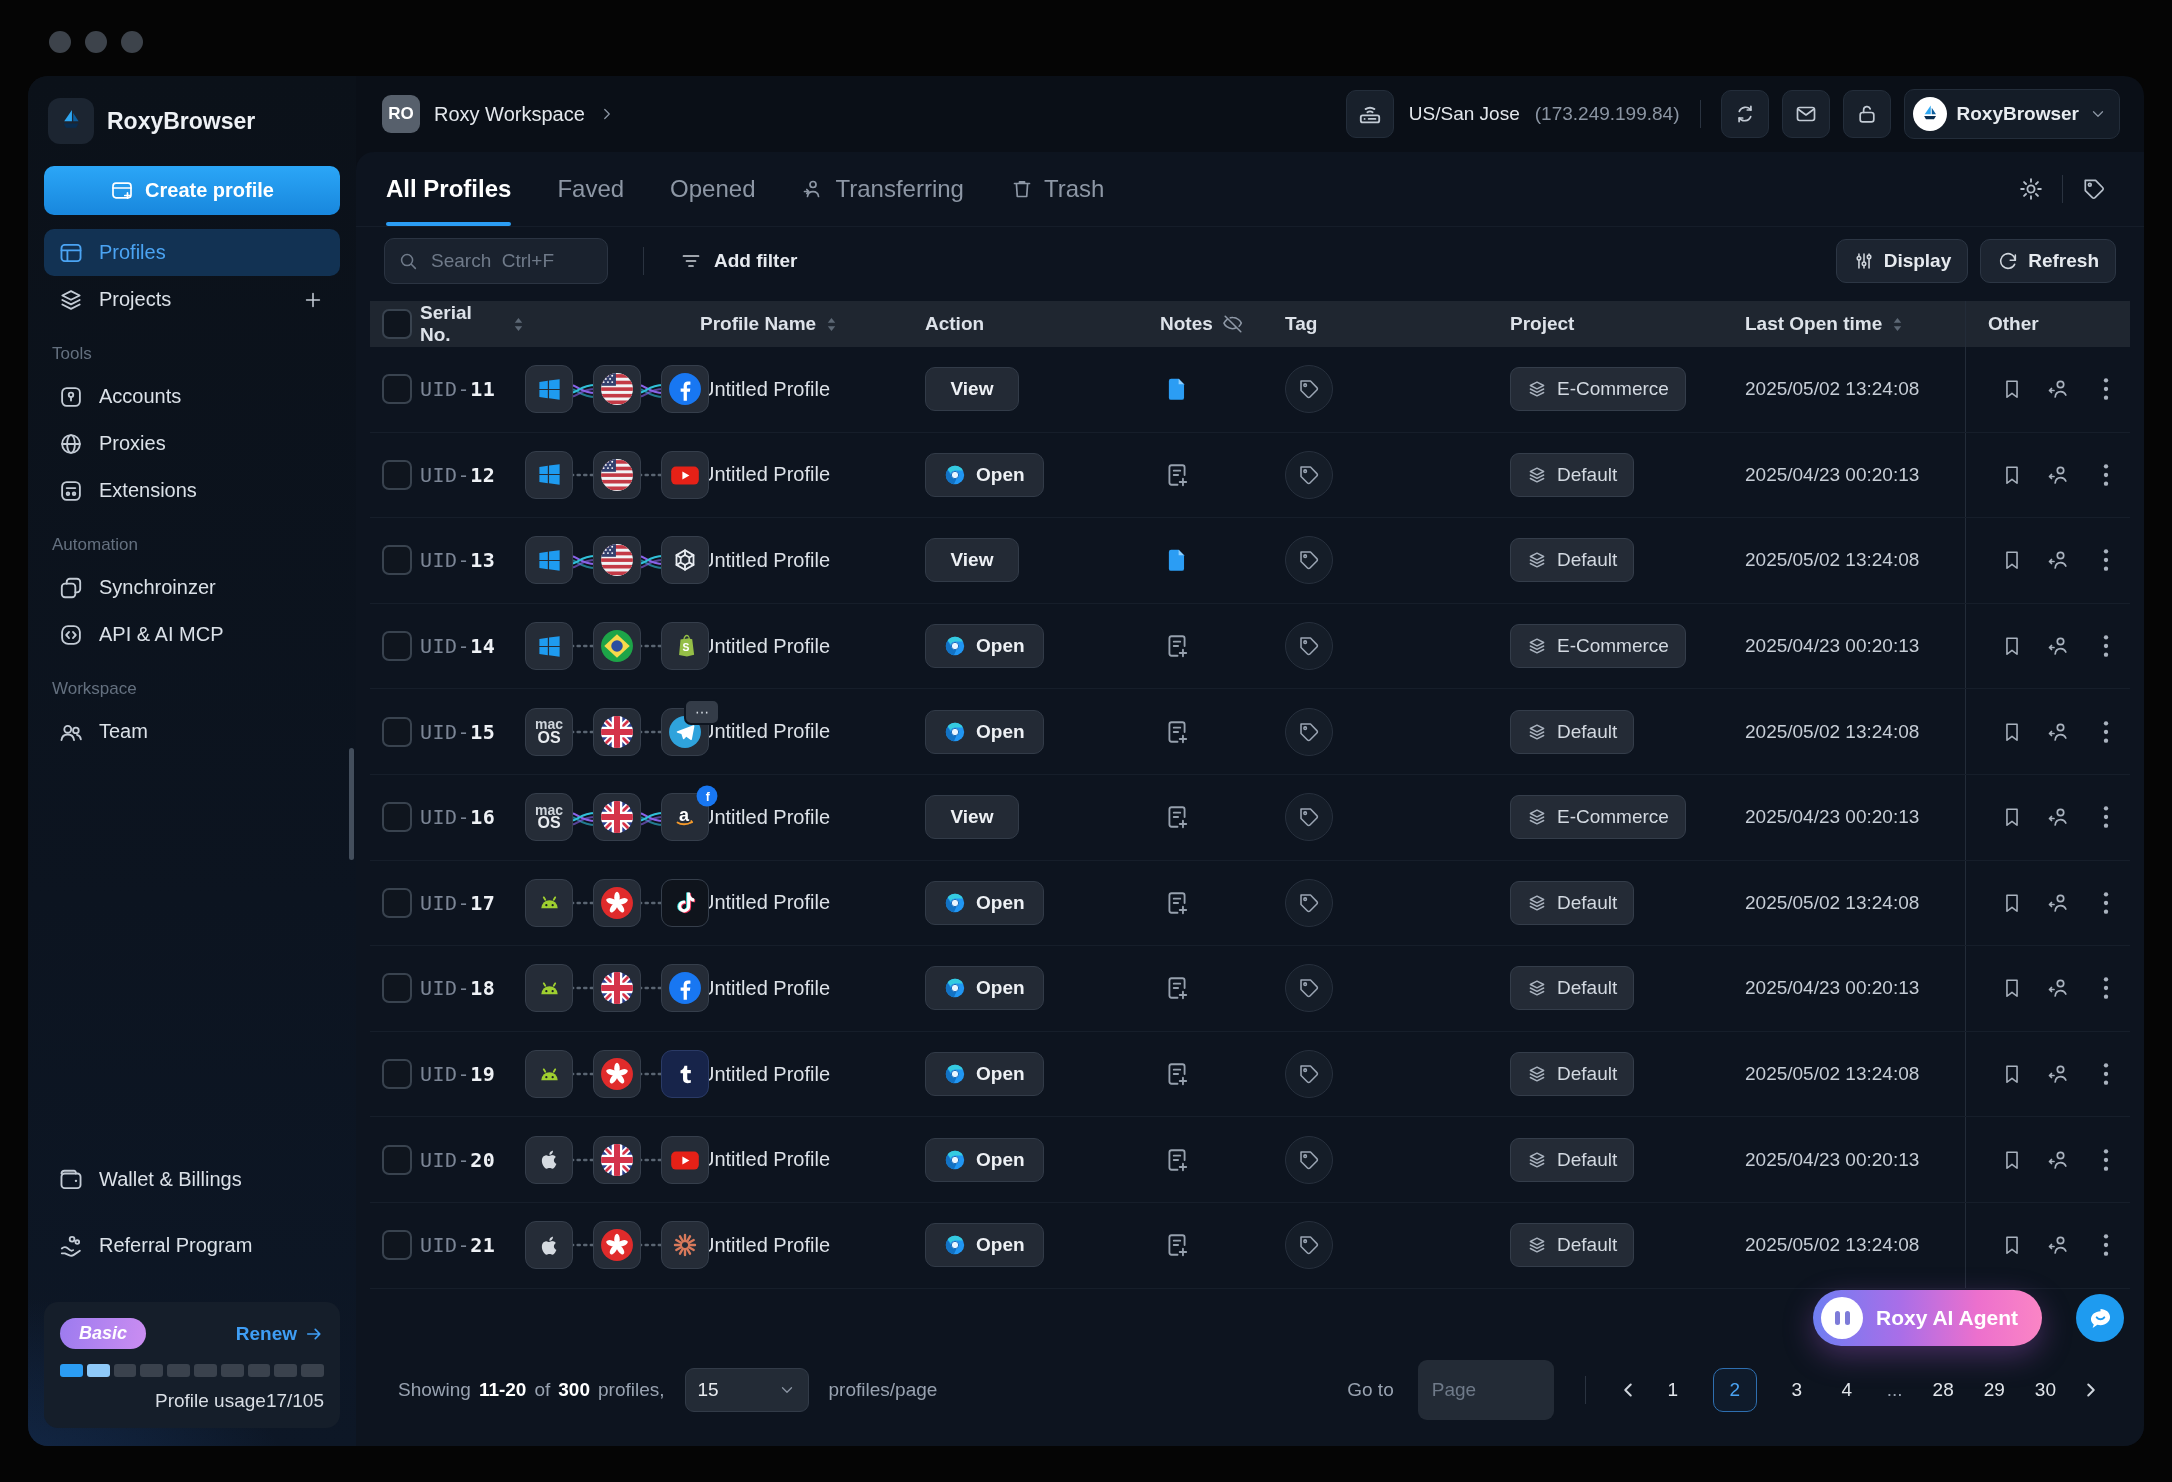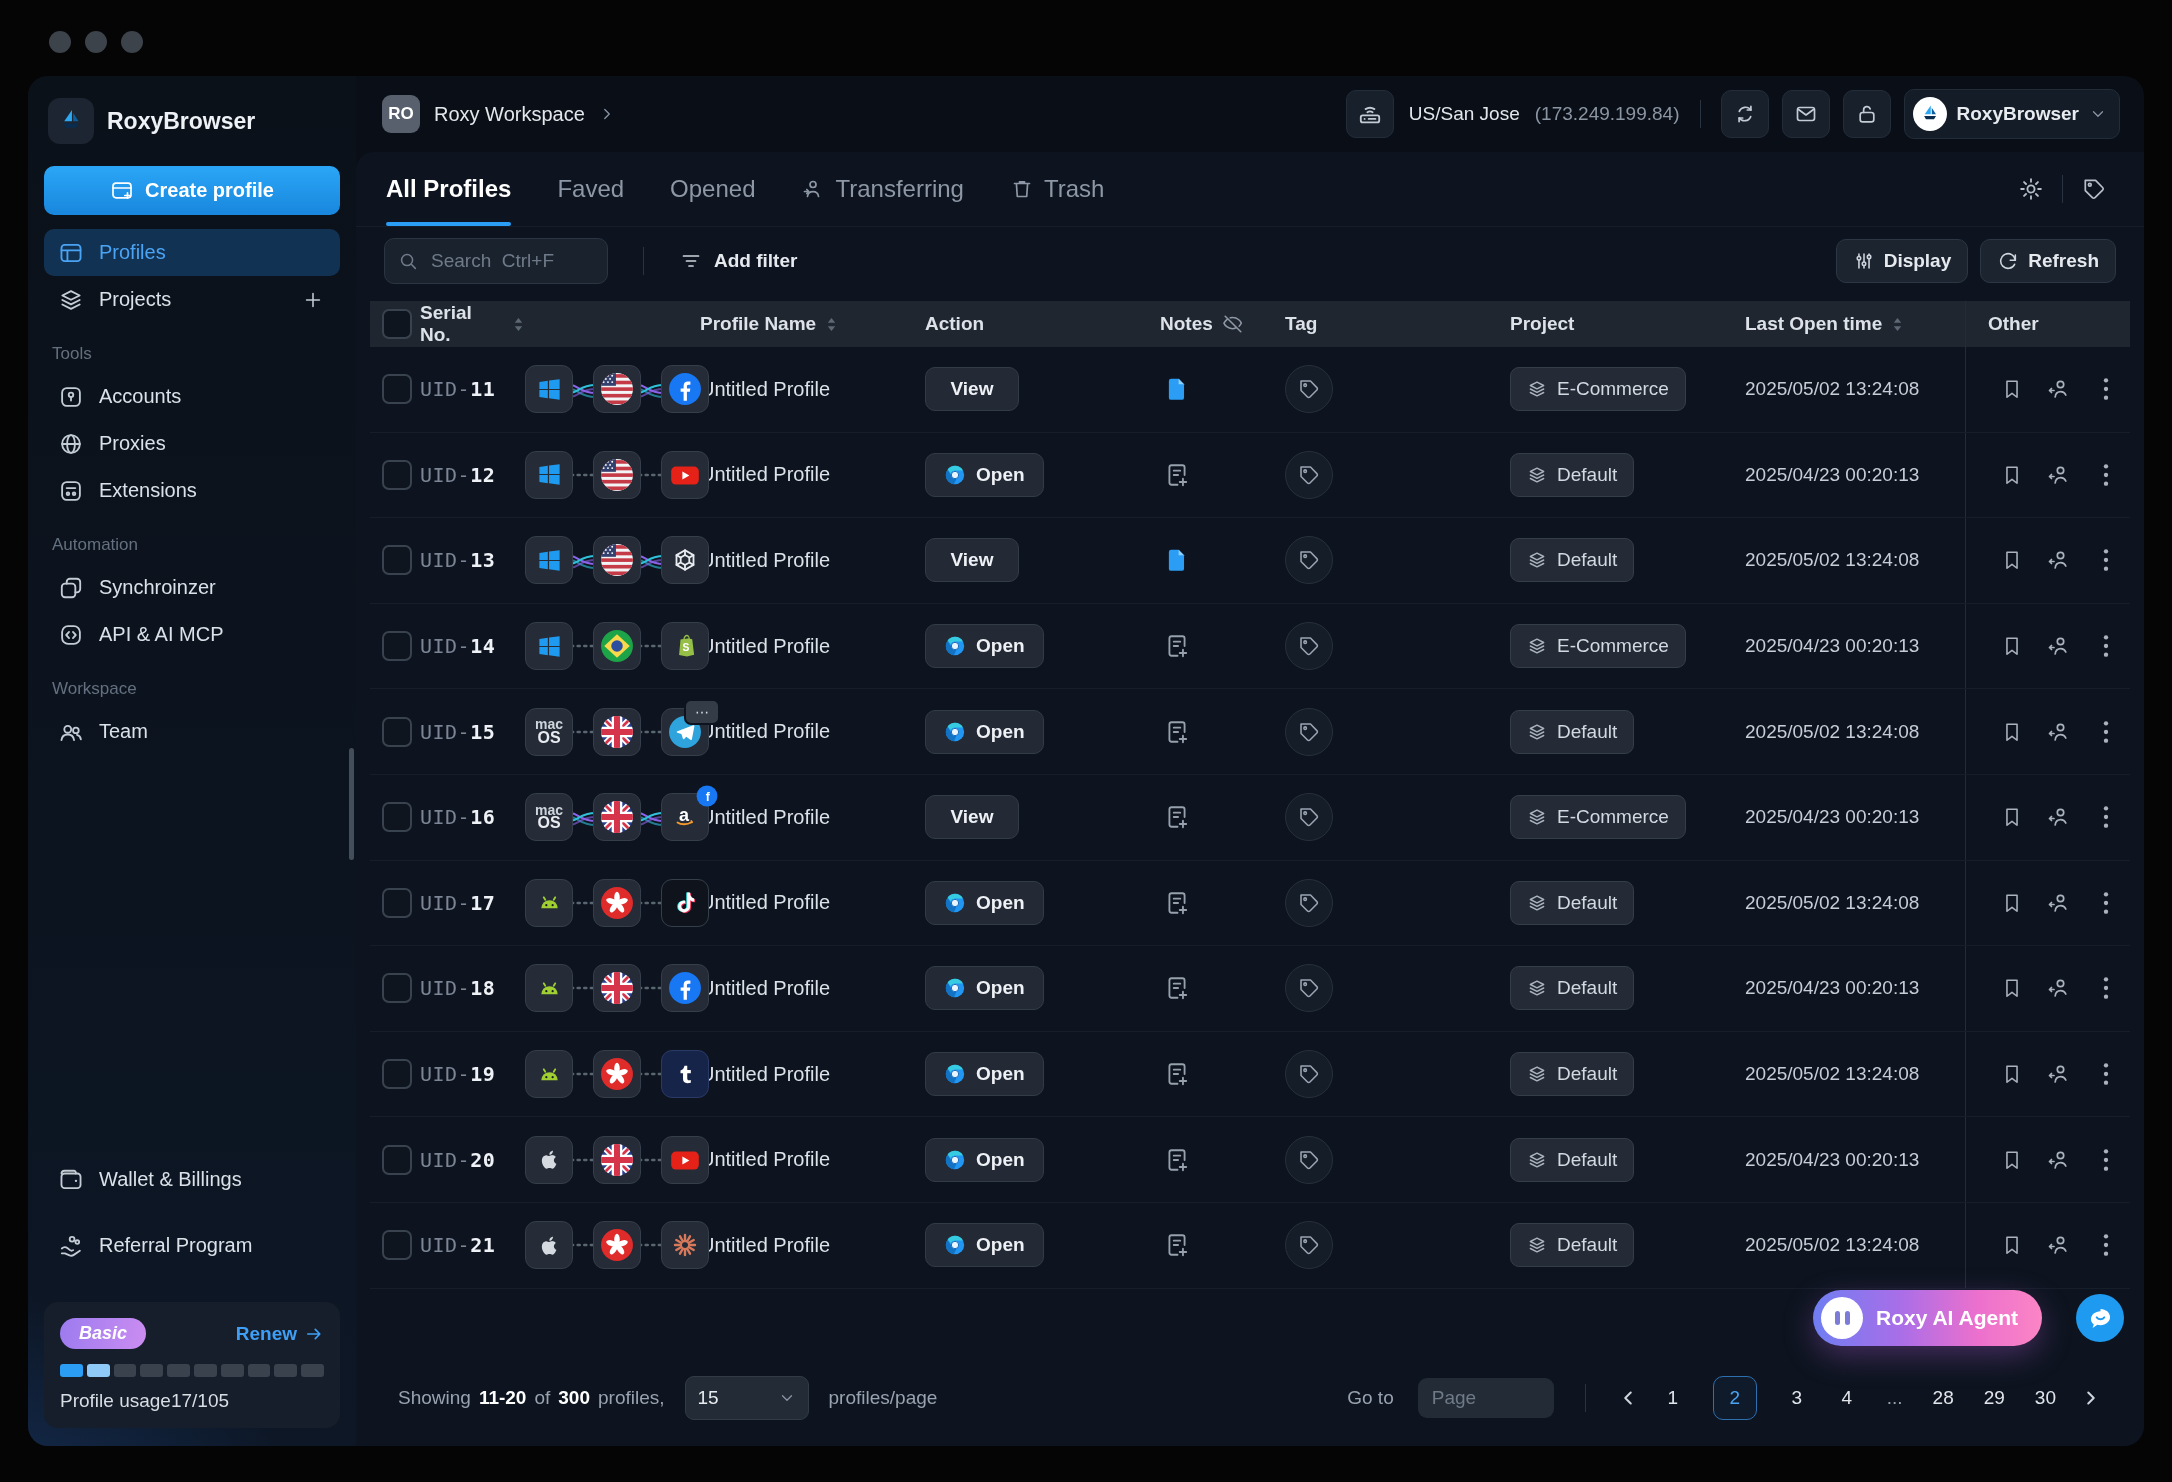--- a/index.html
+++ b/index.html
@@ -36,21 +36,21 @@
   .plan-card{margin-top:14px;background:#151e2a;border-radius:14px;padding:16px;}
   .plan-top{display:flex;justify-content:space-between;align-items:center;}
   .plan-badge{padding:5px 19px;border-radius:999px;background:linear-gradient(100deg,#9c7bef,#cb8df1);color:#fff;
     font-weight:700;font-style:italic;font-size:18px;}
   .renew{color:#3f9ef5;font-size:19px;font-weight:600;display:flex;gap:7px;align-items:center;cursor:pointer;}
   .renew .nicon{width:20px;height:20px;}
   .usage-bar{display:flex;gap:4px;margin:15px 0 13px;}
   .seg{flex:1;height:13px;border-radius:3px;background:#3a424d;}
   .seg.full{background:#2b9df4;}
   .seg.part{background:#8ec9f8;}
-  .plan-bottom{display:flex;justify-content:flex-start;color:#d9dee5;font-size:19px;}
+  .plan-bottom{display:flex;justify-content:flex-end;color:#d9dee5;font-size:19px;}
   .scroll-thumb{position:absolute;right:2px;top:672px;width:5px;height:112px;border-radius:3px;background:#434e5c;}
   
   .main{flex:1;display:flex;flex-direction:column;min-width:0;}
   .topbar{height:76px;flex:none;display:flex;align-items:center;padding:0 24px 0 26px;gap:12px;}
   .ws-badge{width:38px;height:38px;border-radius:9px;background:#57606c;color:#fff;font-weight:700;font-size:17px;
     display:flex;align-items:center;justify-content:center;}
   .ws-name{font-size:20px;color:#e3e7ec;margin-left:2px;}
   .ws-chev{color:#8b95a3;width:20px;height:20px;}
   .tb-right{margin-left:auto;display:flex;align-items:center;gap:13px;}
   .icon-btn{width:46px;height:46px;border-radius:10px;background:#18202b;border:1px solid #232d3a;display:flex;
@@ -124,21 +124,21 @@
   .sorti{cursor:pointer;}
   .eyeoff{cursor:pointer;color:#8e98a6;display:flex;}
   
   .pagination{margin-top:auto;display:flex;align-items:center;padding:18px 28px 26px;color:#98a2b0;font-size:19px;flex:none;}
   .pg-left{display:flex;align-items:center;gap:8px;}
   .pagination strong{color:#fff;}
   .size-select{margin:0 12px;min-width:98px;height:42px;border-radius:9px;background:#232b36;border:1px solid #323b48;
     display:flex;align-items:center;justify-content:space-between;padding:0 12px;color:#e8ebef;cursor:pointer;}
   .size-select .ws-chev{width:18px;height:18px;}
   .pg-right{margin-left:auto;display:flex;align-items:center;gap:24px;}
-  .page-input{width:108px;height:40px;border-radius:9px;background:#232b36;border:none;padding:0 14px;color:#dfe3e8;
+  .page-input{width:108px;height:60px;border-radius:9px;background:#232b36;border:none;padding:0 14px;color:#dfe3e8;
     font-size:19px;font-family:inherit;outline:none;}
   .page-input::placeholder{color:#6f7a89;}
   .pages{display:flex;align-items:center;gap:30px;color:#e2e6eb;}
   .page{cursor:pointer;min-width:20px;text-align:center;}
   .page.active{width:42px;height:42px;border-radius:10px;border:1.5px solid #2e6fb0;color:#4aa3f2;display:flex;
     align-items:center;justify-content:center;background:rgba(43,157,244,.06);}
   .ellip{color:#98a2b0;}
   .pg-chev{color:#cfd5dc;width:22px;height:22px;cursor:pointer;}
   
   .ai-pill{position:absolute;right:102px;bottom:100px;height:56px;border-radius:999px;display:flex;align-items:center;

